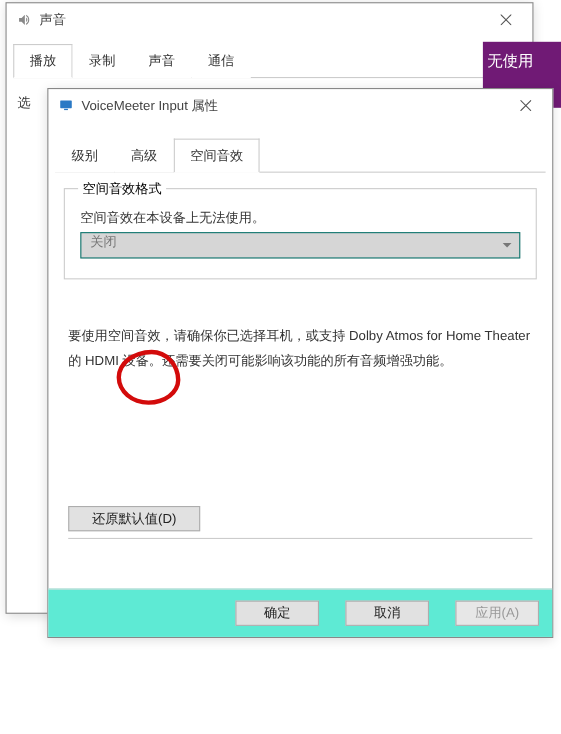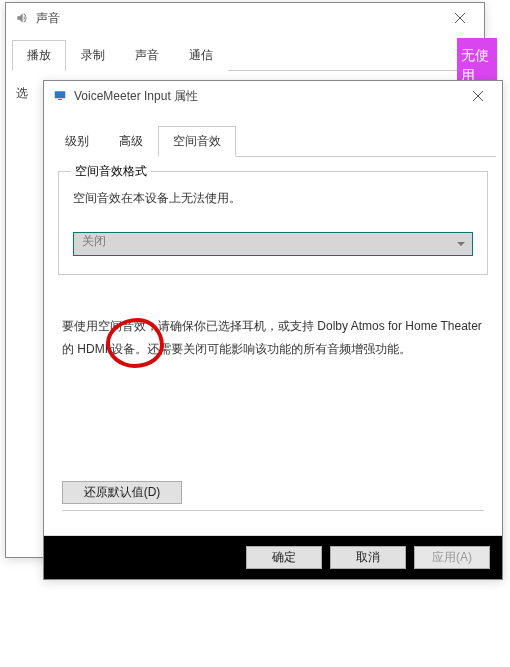--- a/index.html
+++ b/index.html
@@ -57,21 +57,21 @@
     position:relative;
   }
   .fieldset .legend {
     position:absolute;
     top:-9px; left:12px;
     background:#fff;
     padding:0 4px;
     color:#000000;
   }
   .fs-body { padding: 18px 14px 18px 14px; }
-  .hint1 { color:#333; margin-bottom:25px; }
+  .hint1 { color:#333; margin-bottom:4px; }
   .dropdown {
     width: 100%;
     height: 24px;
     border:1px solid #0f766e;
     background:#d6d6d6;
     color:#777;
     display:flex;
     align-items:flex-start;
     padding:0 8px;
     position:relative;
@@ -91,29 +91,29 @@
     border:1px solid #adadad;
     background:#e1e1e1;
     color:#222;
   }
   .btn.disabled { color:#999; background:#e7e7e7; }
   .dlg-btns {
     border-top:1px solid #dcdcdc;
     padding:10px 12px;
     display:flex;
     justify-content:flex-end;
-    gap:8px;
-    background:#000000;
+    gap:24px;
+    background:#5eead4;
     text-align:center;
   }
   .backstrip {
     position:absolute;
-    right:13px; top:38px;
-    width:40px; height:60px;
-    background:#d946ef; color:#fff;
+    right:0; top:38px;
+    width:71px; height:60px;
+    background:#701a75; color:#fff;
     font-size:14px;
     padding:8px 4px;
     line-height:1.4;
   }
   .red-circle {
     position:absolute;
     width:58px; height:50px;
     border:4px solid #d30b0b;
     border-radius: 55% 45% 50% 50% / 50% 55% 45% 50%;
     pointer-events:none;

